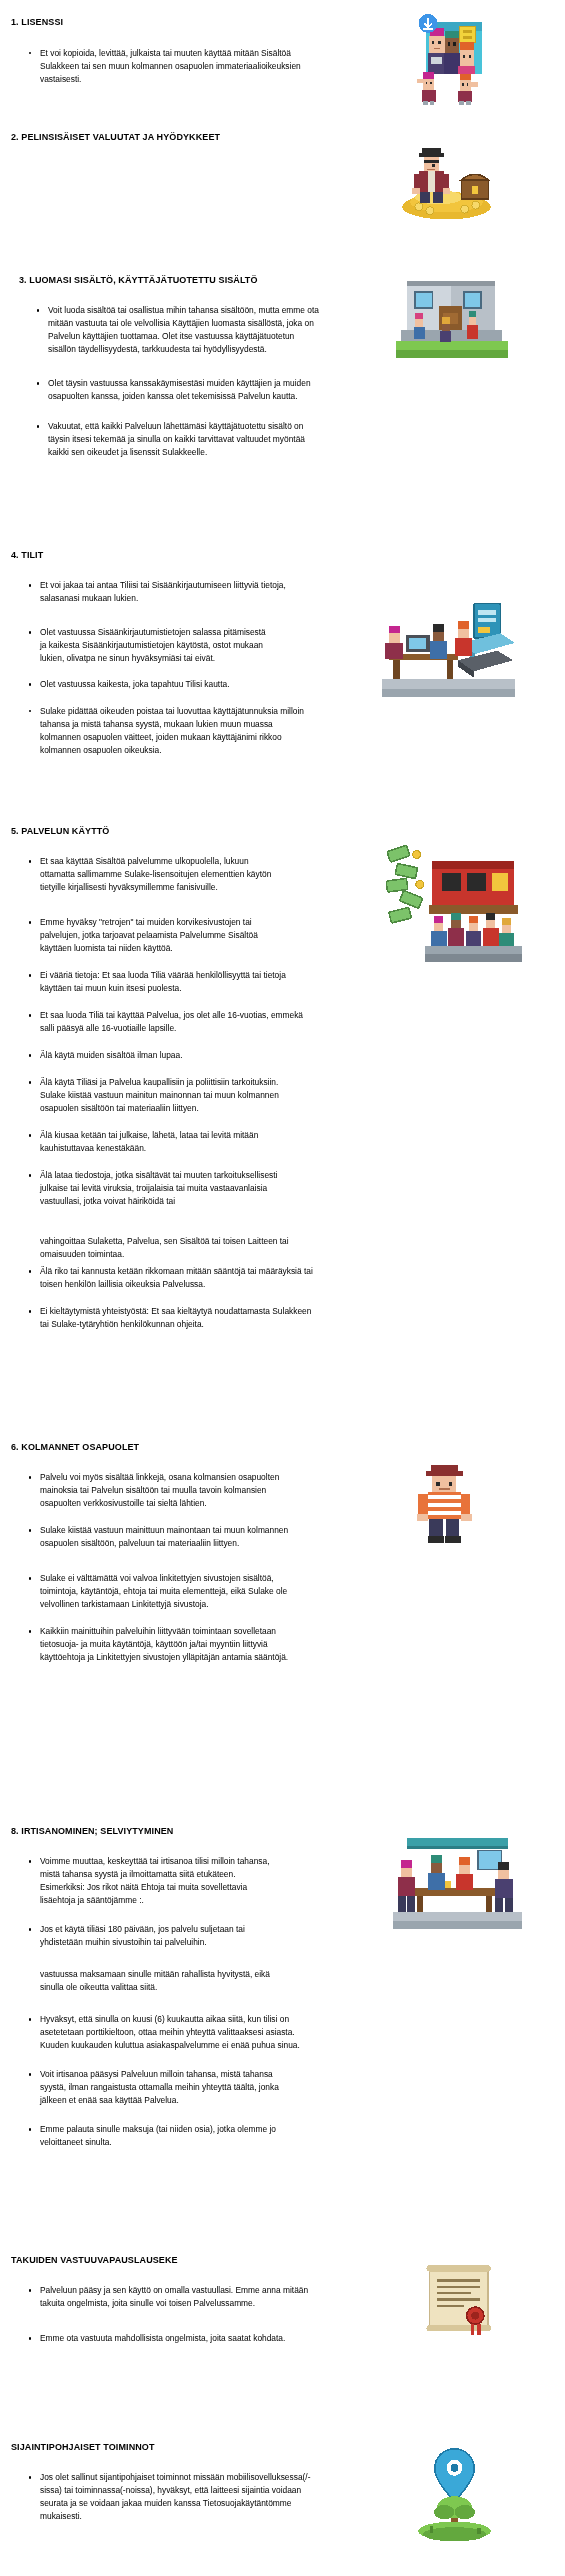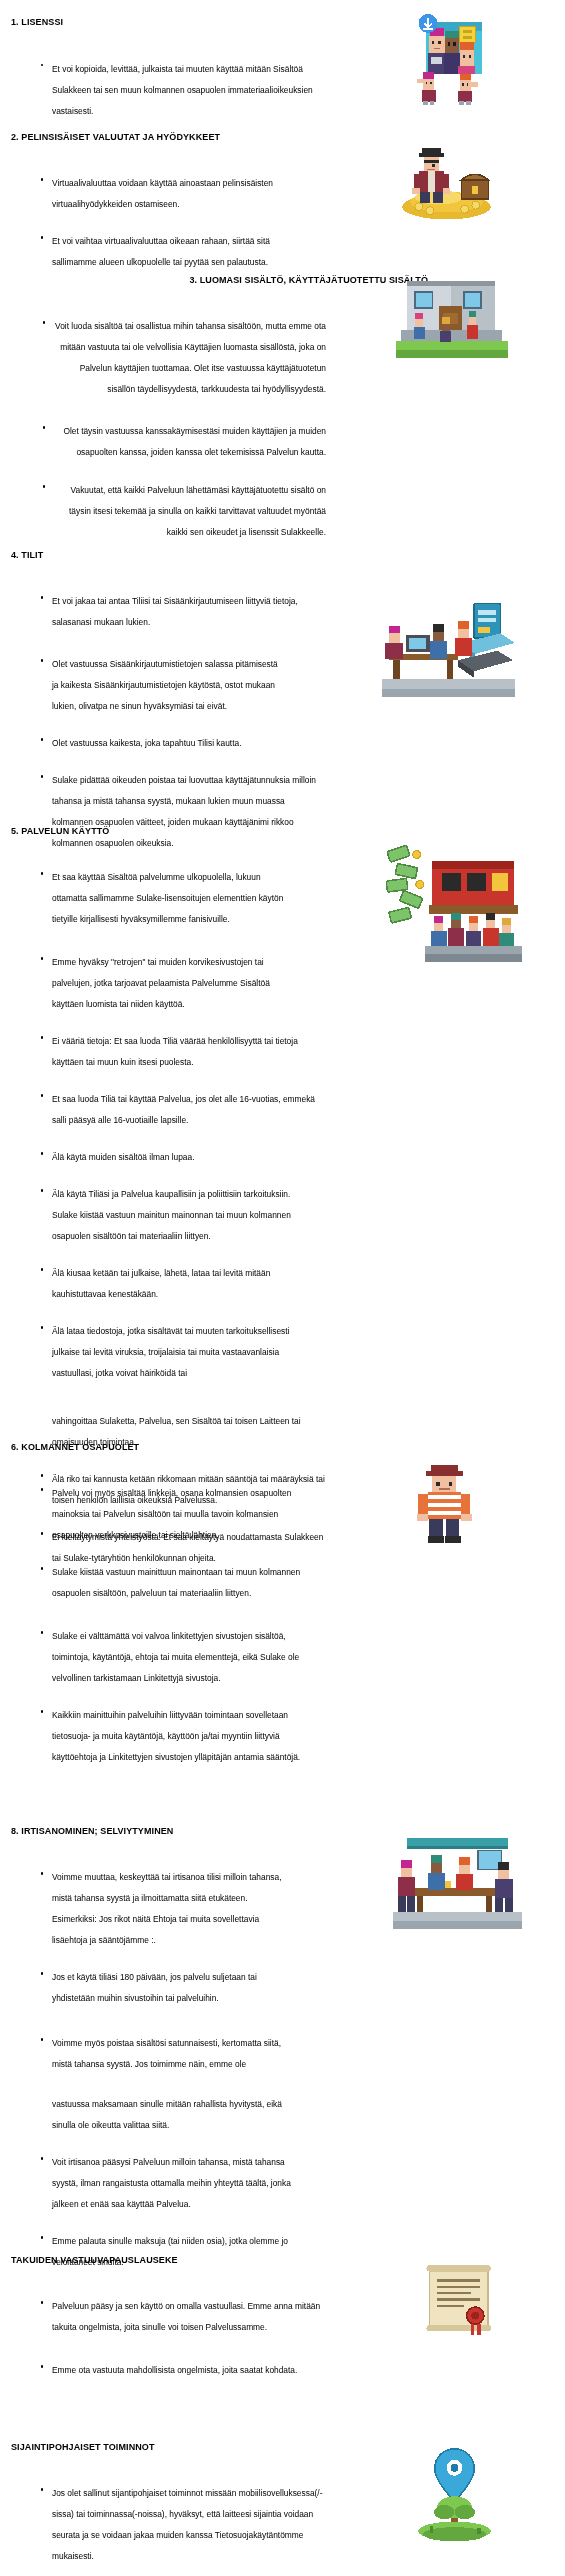--- a/index.html
+++ b/index.html
@@ -44,23 +44,23 @@
   ul.bullets {
     list-style: none;
     margin: 0;
     padding: 0;
   }
 
   ul.bullets > li {
     position: relative;
     padding-left: 36px;
     font-size: 8.4px;
-    line-height: 21px;
+    line-height: 13px;
     color: #000;
-    margin: 16px;
+    margin: 4px;
   }
 
   ul.bullets > li::before {
     content: "";
     position: absolute;
     left: 24.5px;
     top: 5px;
     width: 2.8px;
     height: 2.8px;
     border-radius: 50%;
@@ -86,27 +86,23 @@
     <h2 class="sec-title">1. LISENSSI</h2>
     <div class="spacer-md"></div>
     <ul class="bullets">
       <li style="width:300px;">Et voi kopioida, levittää, julkaista tai muuten käyttää mitään Sisältöä Sulakkeen tai sen muun kolmannen osapuolen immateriaalioikeuksien vastaisesti.</li>
     </ul>
   </div>
 
   <div class="section" style="position:absolute; left:0; top:132px; width:411px;">
     <h2 class="sec-title">2. PELINSISÄISET VALUUTAT JA HYÖDYKKEET</h2>
     <div class="spacer-md"></div>
-    <ul class="bullets">
-      <li style="width:292px;">Virtuaalivaluuttaa voidaan käyttää ainoastaan pelinsisäisten virtuaalihyödykkeiden ostamiseen.</li>
-      <li style="width:292px; margin-top:14px;">Et voi vaihtaa virtuaalivaluuttaa oikeaan rahaan, siirtää sitä sallimamme alueen ulkopuolelle tai pyytää sen palautusta.</li>
-    </ul>
-  </div>
-
-  <div class="section" style="position:absolute; left:2px; top:275px; width:426px;text-align:right;">
+  </div>
+
+  <div class="section" style="position:absolute; left:8px; top:275px; width:426px;">
     <h2 class="sec-title">3.  LUOMASI SISÄLTÖ, KÄYTTÄJÄTUOTETTU SISÄLTÖ</h2>
     <div class="spacer-md"></div>
     <ul class="bullets">
       <li style="width:308px;">Voit luoda sisältöä tai osallistua mihin tahansa sisältöön, mutta emme ota mitään vastuuta tai ole velvollisia Käyttäjien luomasta sisällöstä, joka on Palvelun käyttäjien tuottamaa. Olet itse vastuussa käyttäjätuotetun sisällön täydellisyydestä, tarkkuudesta tai hyödyllisyydestä.</li>
       <li style="width:308px; margin-top:20.5px;">Olet täysin vastuussa kanssakäymisestäsi muiden käyttäjien ja muiden osapuolten kanssa, joiden kanssa olet tekemisissä Palvelun kautta.</li>
       <li style="width:308px; margin-top:17.4px;">Vakuutat, että kaikki Palveluun lähettämäsi käyttäjätuotettu sisältö on täysin itsesi tekemää ja sinulla on kaikki tarvittavat valtuudet myöntää kaikki sen oikeudet ja lisenssit Sulakkeelle.</li>
     </ul>
   </div>
 
   <div class="section" style="position:absolute; left:0; top:550px; width:411px;">
@@ -149,22 +145,22 @@
     </ul>
   </div>
 
 
   <div class="section" style="position:absolute; left:0; top:1826px; width:411px;">
     <h2 class="sec-title">8. IRTISANOMINEN; SELVIYTYMINEN</h2>
     <div class="spacer-md"></div>
     <ul class="bullets">
       <li style="width:268px;">Voimme muuttaa, keskeyttää tai irtisanoa tilisi milloin tahansa, mistä tahansa syystä ja ilmoittamatta siitä etukäteen. Esimerkiksi: Jos rikot näitä Ehtoja tai muita sovellettavia lisäehtoja ja sääntöjämme :.</li>
       <li style="width:268px; margin-top:16px;">Jos et käytä tiliäsi 180 päivään, jos palvelu suljetaan tai yhdistetään muihin sivustoihin tai palveluihin.</li>
-      <li style="width:272px; margin-top:24px;">Voimme myös poistaa sisältösi satunnaisesti, kertomatta siitä, mistä tahansa syystä. Jos toimimme näin, emme ole</li>
       <li class="nobullet" style="width:280px; margin-top:19px;">vastuussa maksamaan sinulle mitään rahallista hyvitystä, eikä sinulla ole oikeutta valittaa siitä.</li>
+      <li style="width:296px; margin-top:19px;">Hyväksyt, että sinulla on kuusi (6) kuukautta aikaa siitä, kun tilisi on asetetetaan porttikieltoon, ottaa meihin yhteyttä valittaaksesi asiasta. Kuuden kuukauden kuluttua asiakaspalvelumme ei enää puhua sinua.</li>
       <li style="width:296px; margin-top:16px;">Voit irtisanoa pääsysi Palveluun milloin tahansa, mistä tahansa syystä, ilman rangaistusta ottamalla meihin yhteyttä täältä, jonka jälkeen et enää saa käyttää Palvelua.</li>
       <li style="width:316px; margin-top:16px;">Emme palauta sinulle maksuja (tai niiden osia), jotka olemme jo veloittaneet sinulta.</li>
     </ul>
   </div>
 
   <div class="section" style="position:absolute; left:0; top:2255px; width:411px;">
     <h2 class="sec-title">TAKUIDEN VASTUUVAPAUSLAUSEKE</h2>
     <div class="spacer-md"></div>
     <ul class="bullets">
       <li style="width:308px;">Palveluun pääsy ja sen käyttö on omalla vastuullasi. Emme anna mitään takuita ongelmista, joita sinulle voi toisen Palvelussamme.</li>

